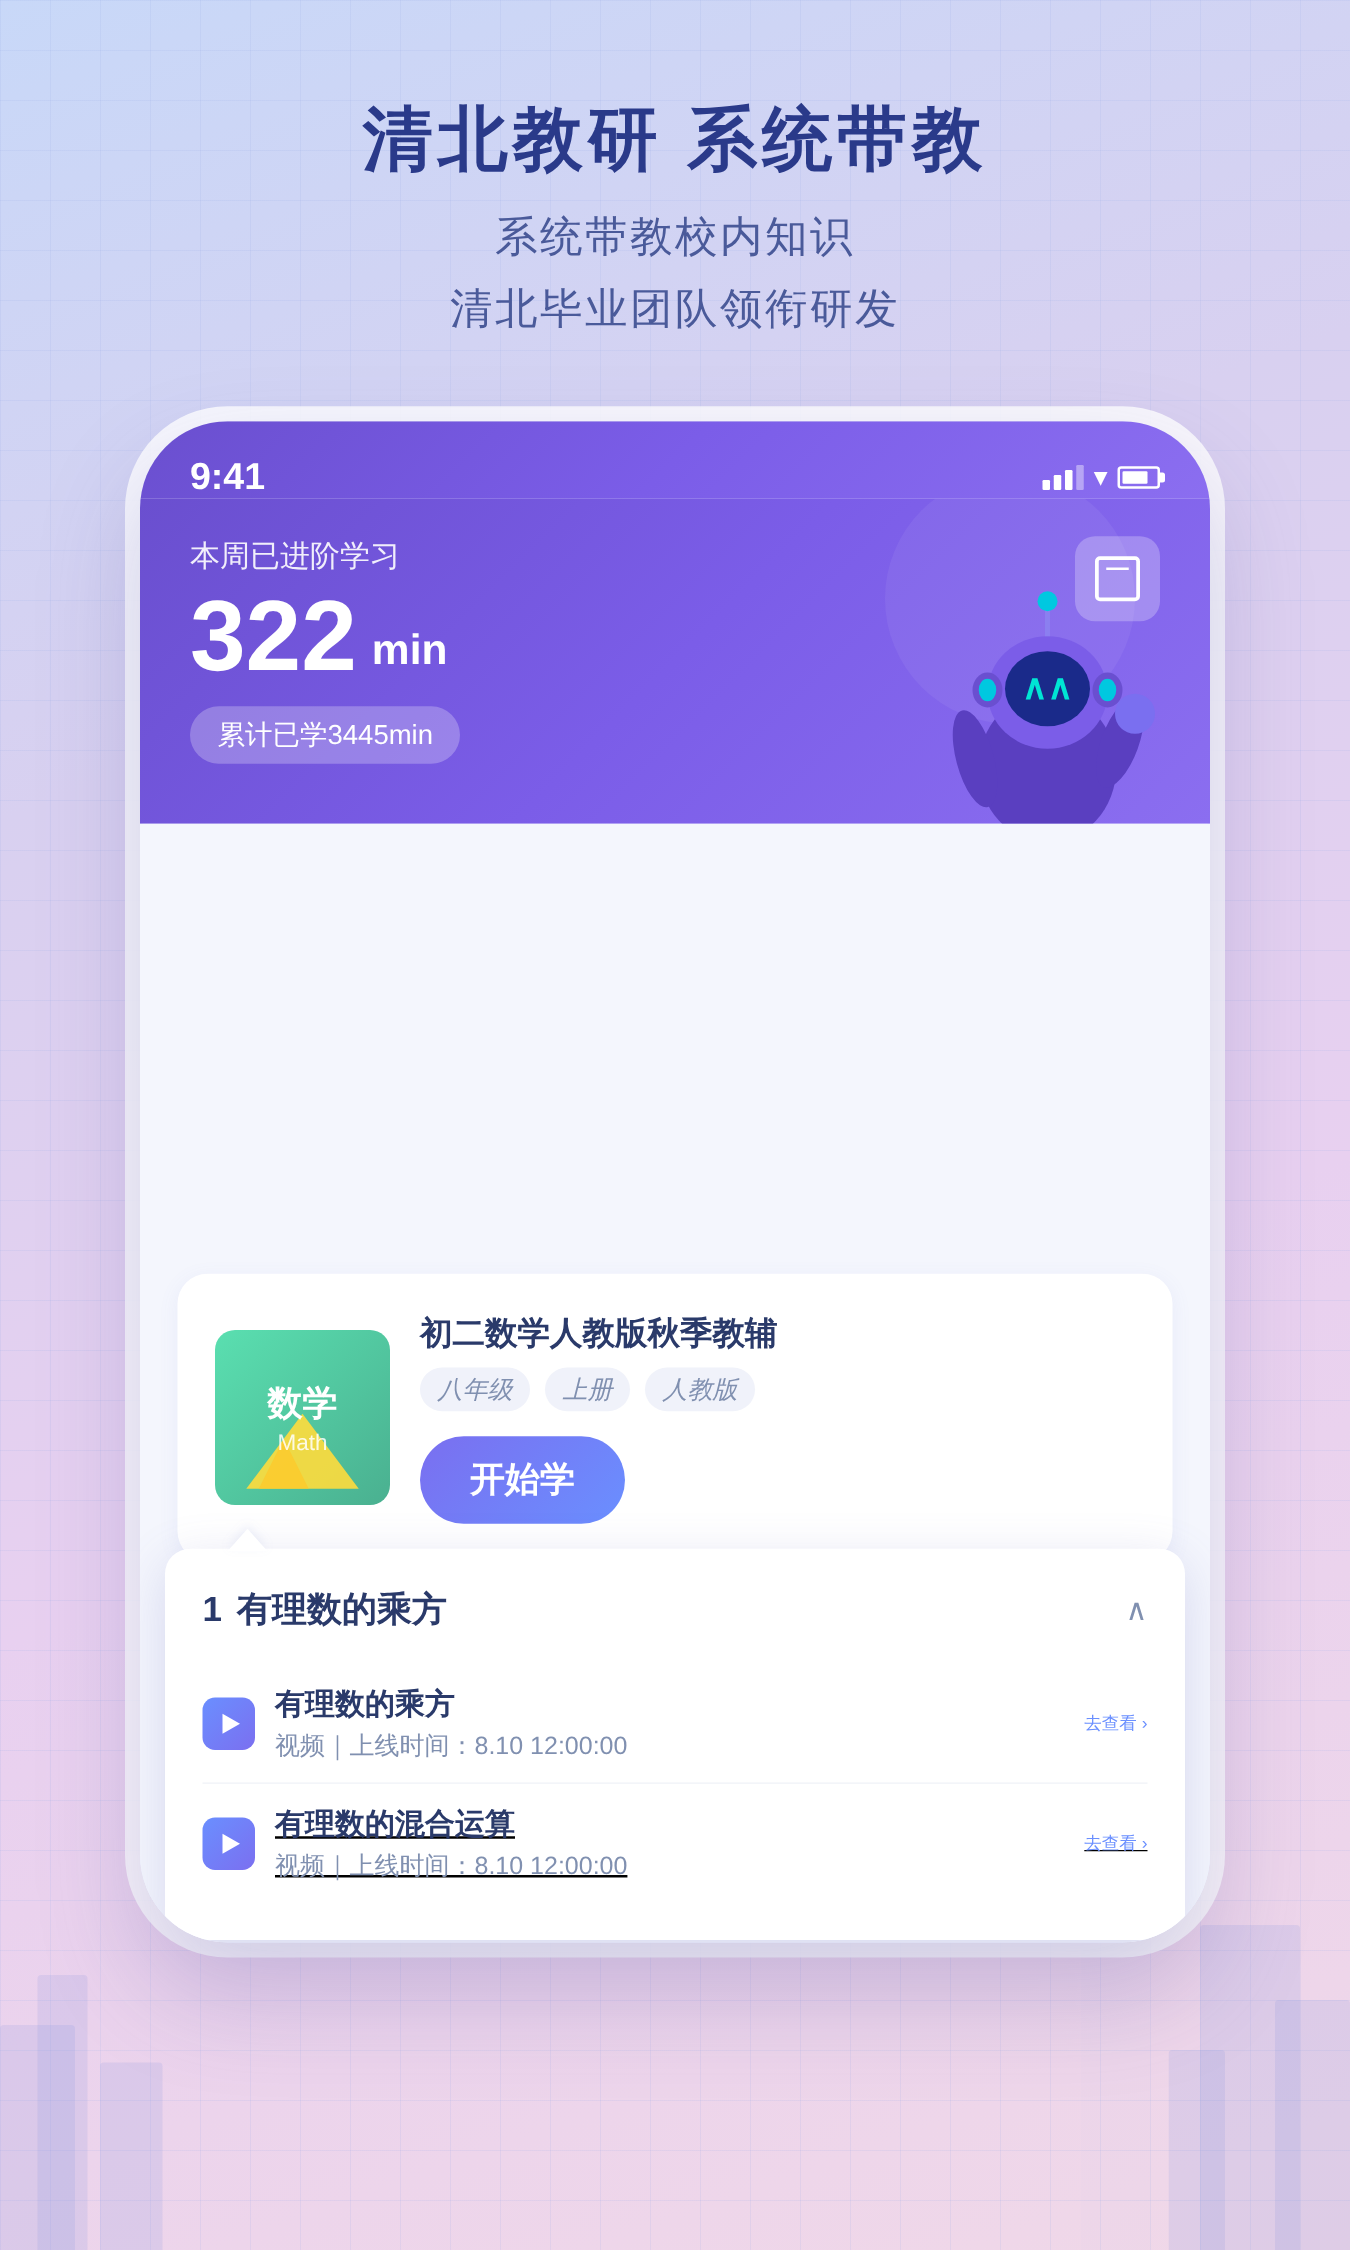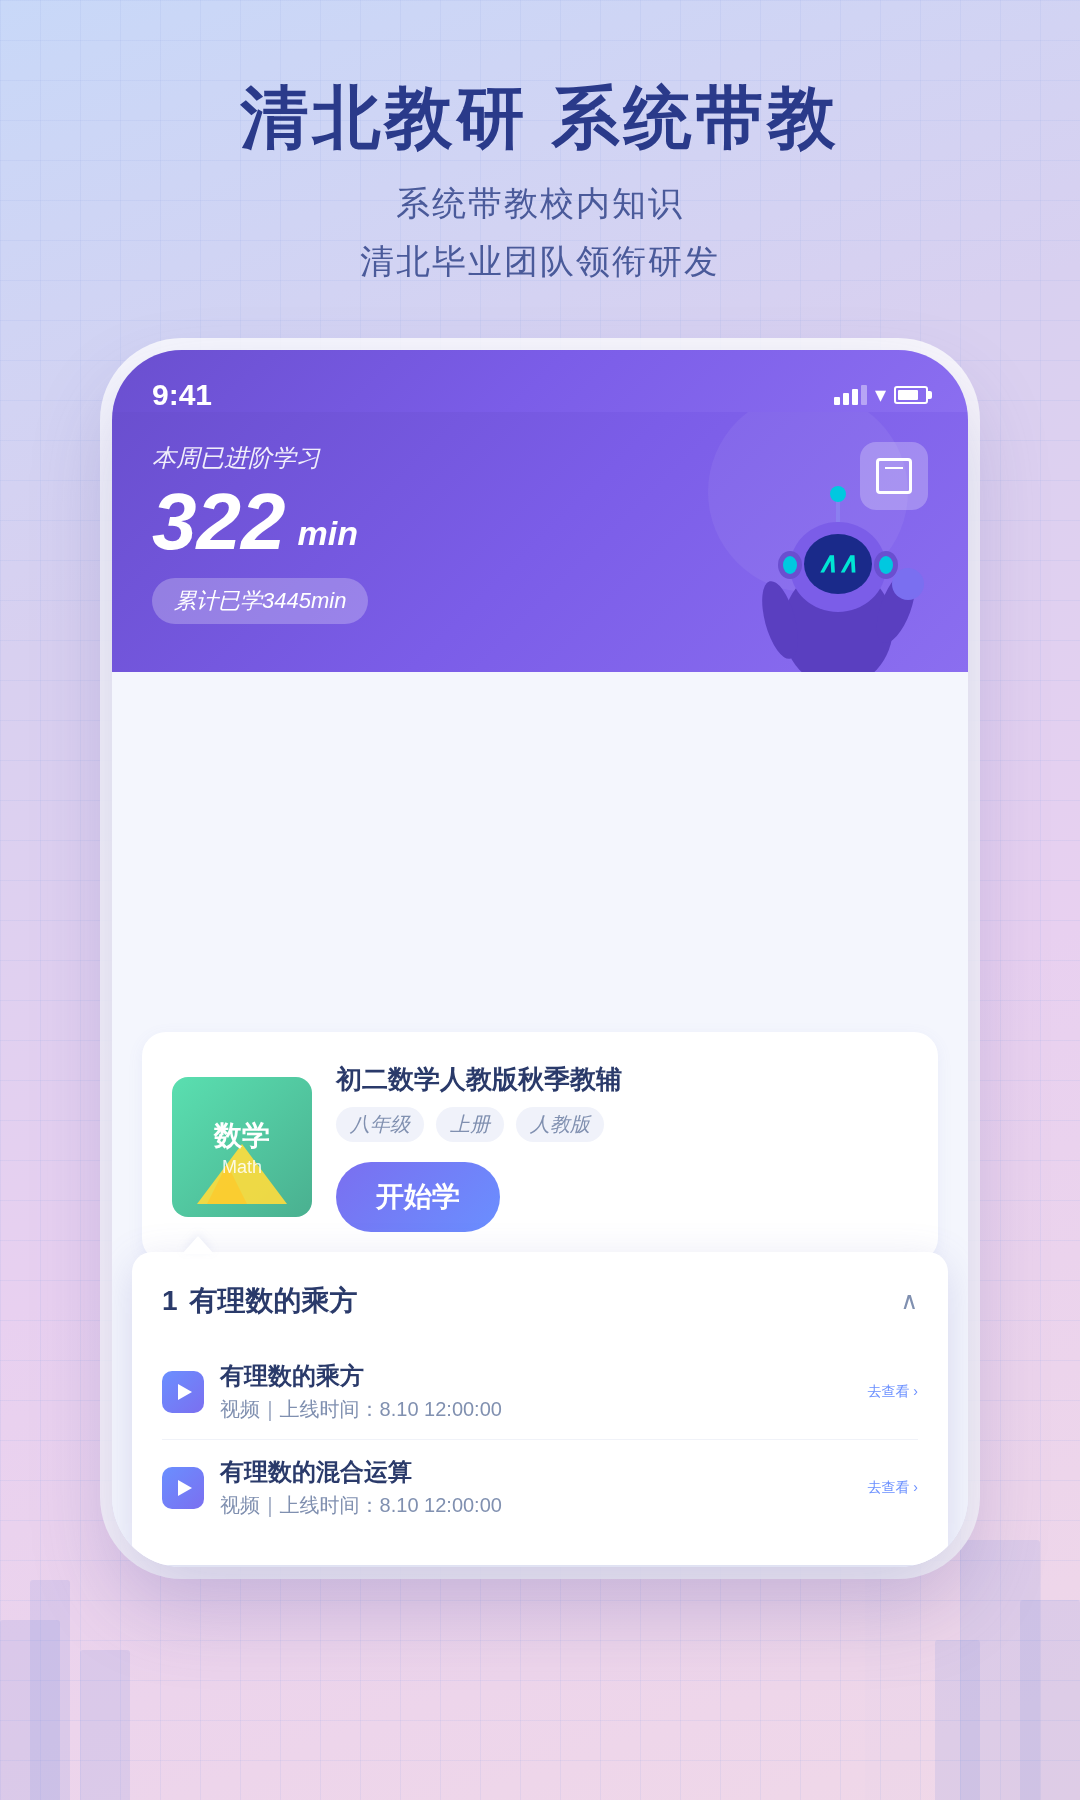--- a/index.html
+++ b/index.html
@@ -43,21 +43,21 @@
 
     
     .header-section {
       text-align: center;
       padding-top: 80px;
       position: relative;
       z-index: 2;
     }
 
     .main-title {
-      font-size: 68px;
+      font-size: 56px;
       font-weight: 900;
       color: #2a3a8a;
       letter-spacing: 4px;
       line-height: 1.1;
       margin-bottom: 20px;
     }
 
     .sub-title {
       font-size: 34px;
       color: #4a5a9a;
@@ -157,21 +157,20 @@
       border-radius: 1px;
     }
 
     
     .hero-section {
       background: linear-gradient(135deg, #6a4fcf 0%, #7b5de8 50%, #8b6ef0 100%);
       padding: 30px 40px 22px 40px;
       position: relative;
       min-height: 260px;
       overflow: hidden;
-      font-style: italic;
     }
 
     .hero-section::before {
       content: '';
       position: absolute;
       top: -20px;
       right: 60px;
       width: 200px;
       height: 200px;
       background: rgba(255,255,255,0.06);
@@ -294,20 +293,21 @@
     }
 
     .lesson-item {
       display: flex;
       align-items: center;
       padding: 16px 0;
       border-bottom: 1px solid #f0f2f8;
     }
     .lesson-item:last-child {
       border-bottom: none;
+      text-decoration: underline;
     }
 
     .play-icon {
       width: 42px;
       height: 42px;
       background: linear-gradient(135deg, #6a8fff, #7b6ff0);
       border-radius: 10px;
       display: flex;
       align-items: center;
       justify-content: center;

